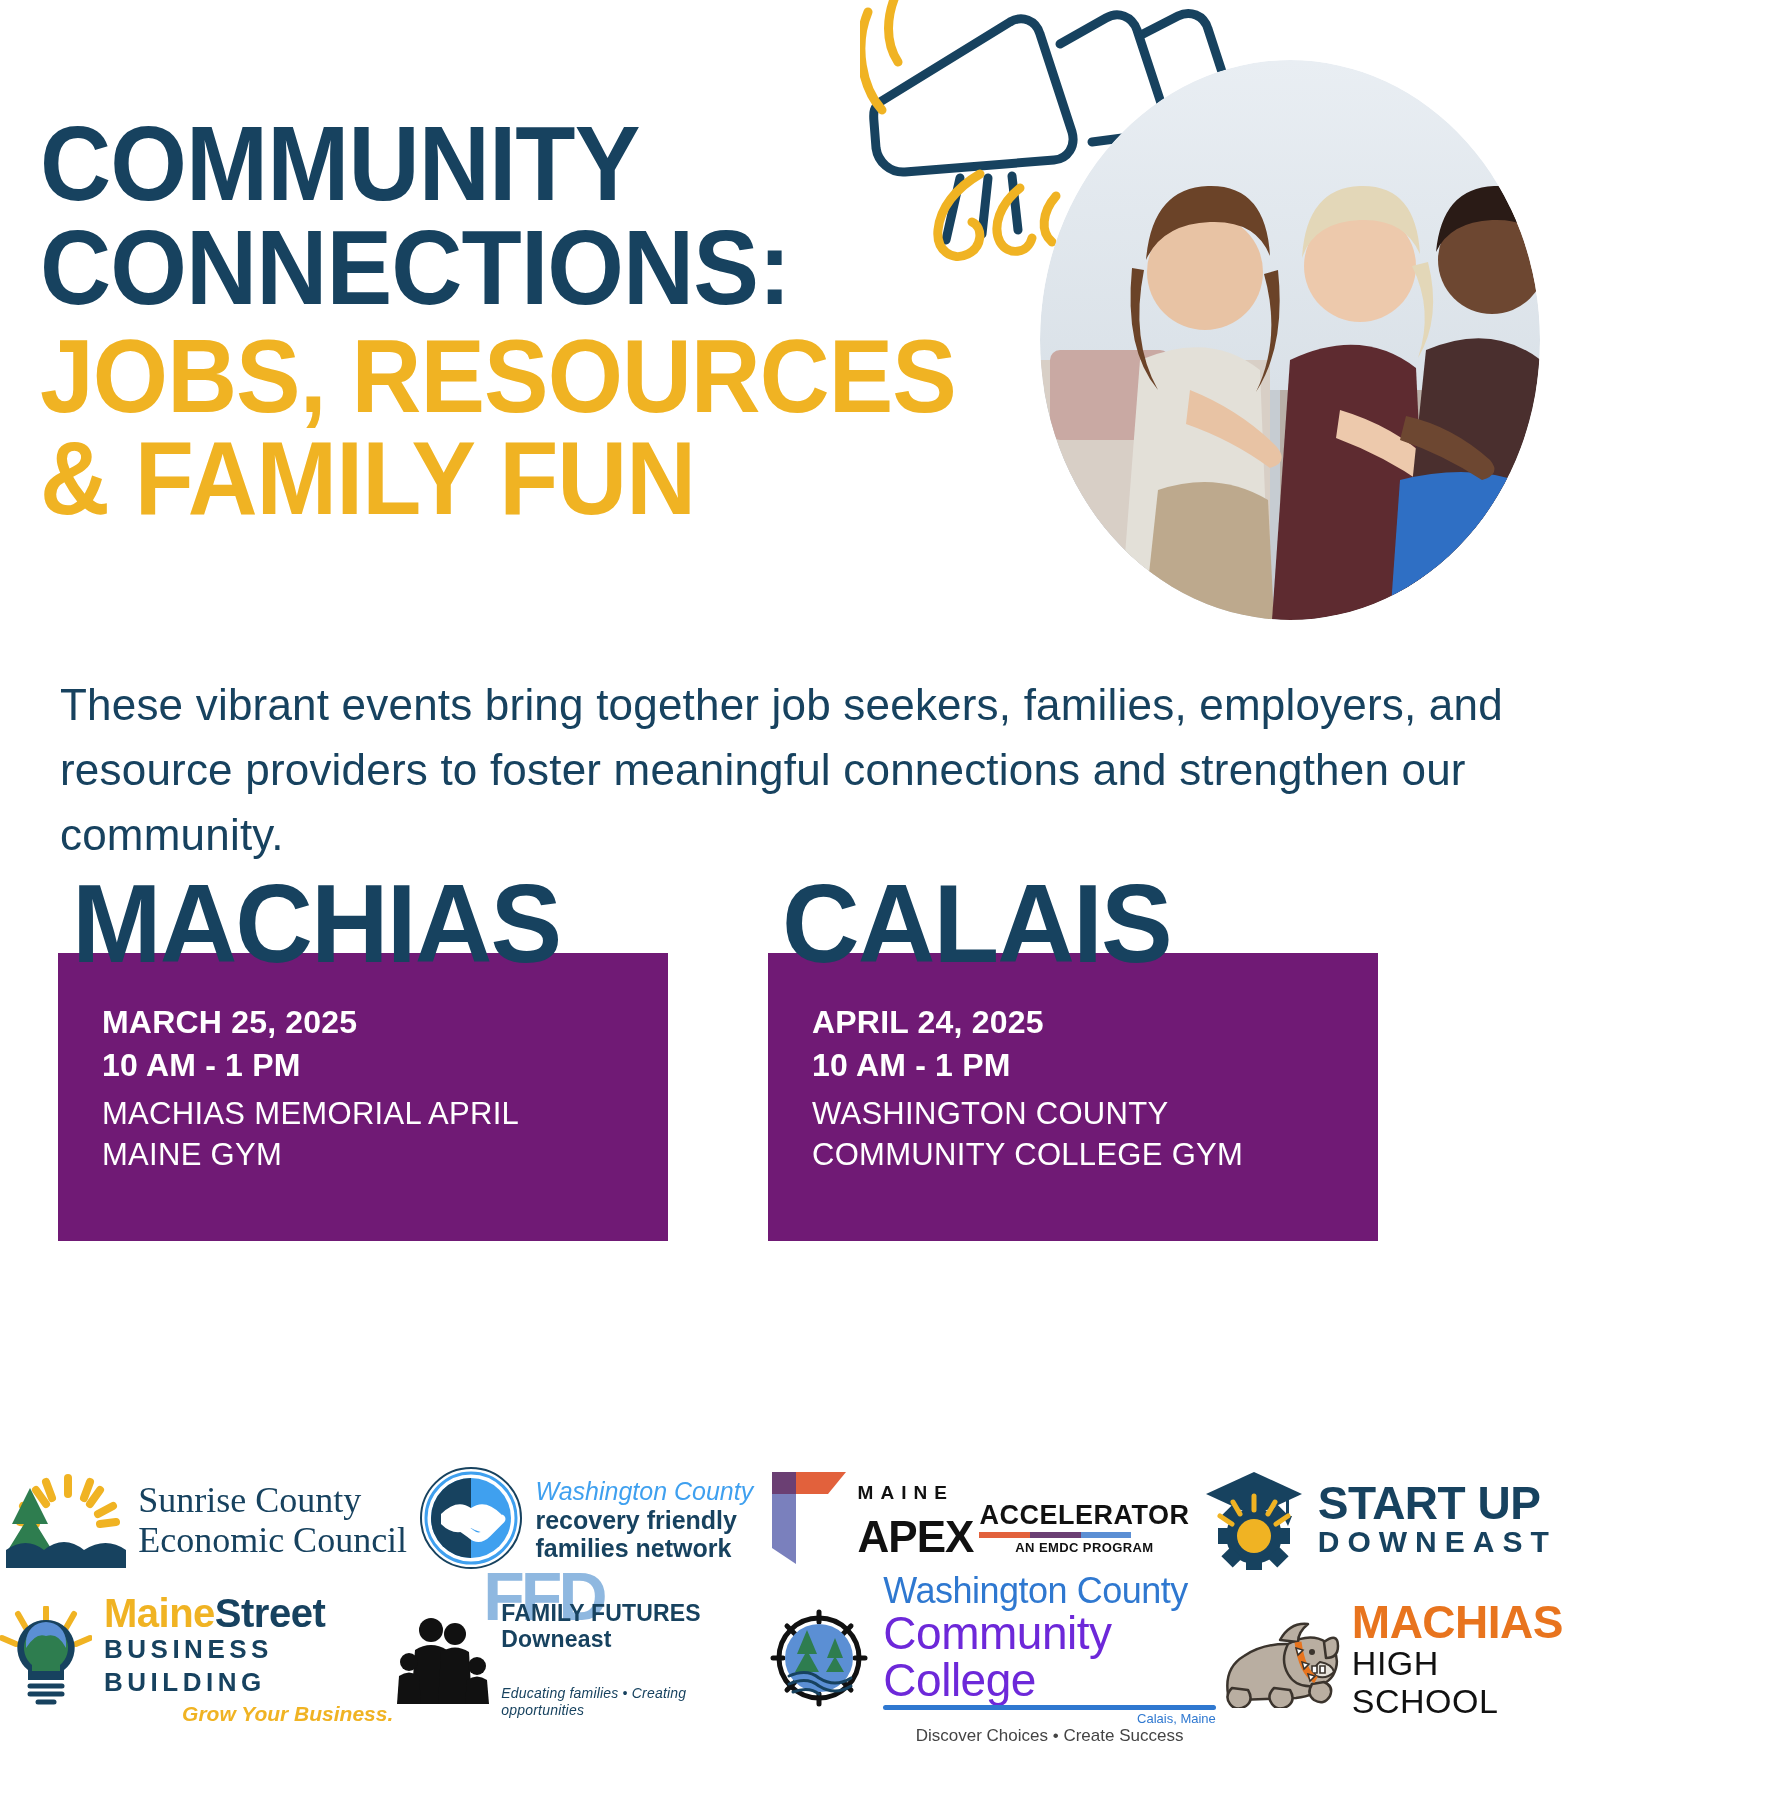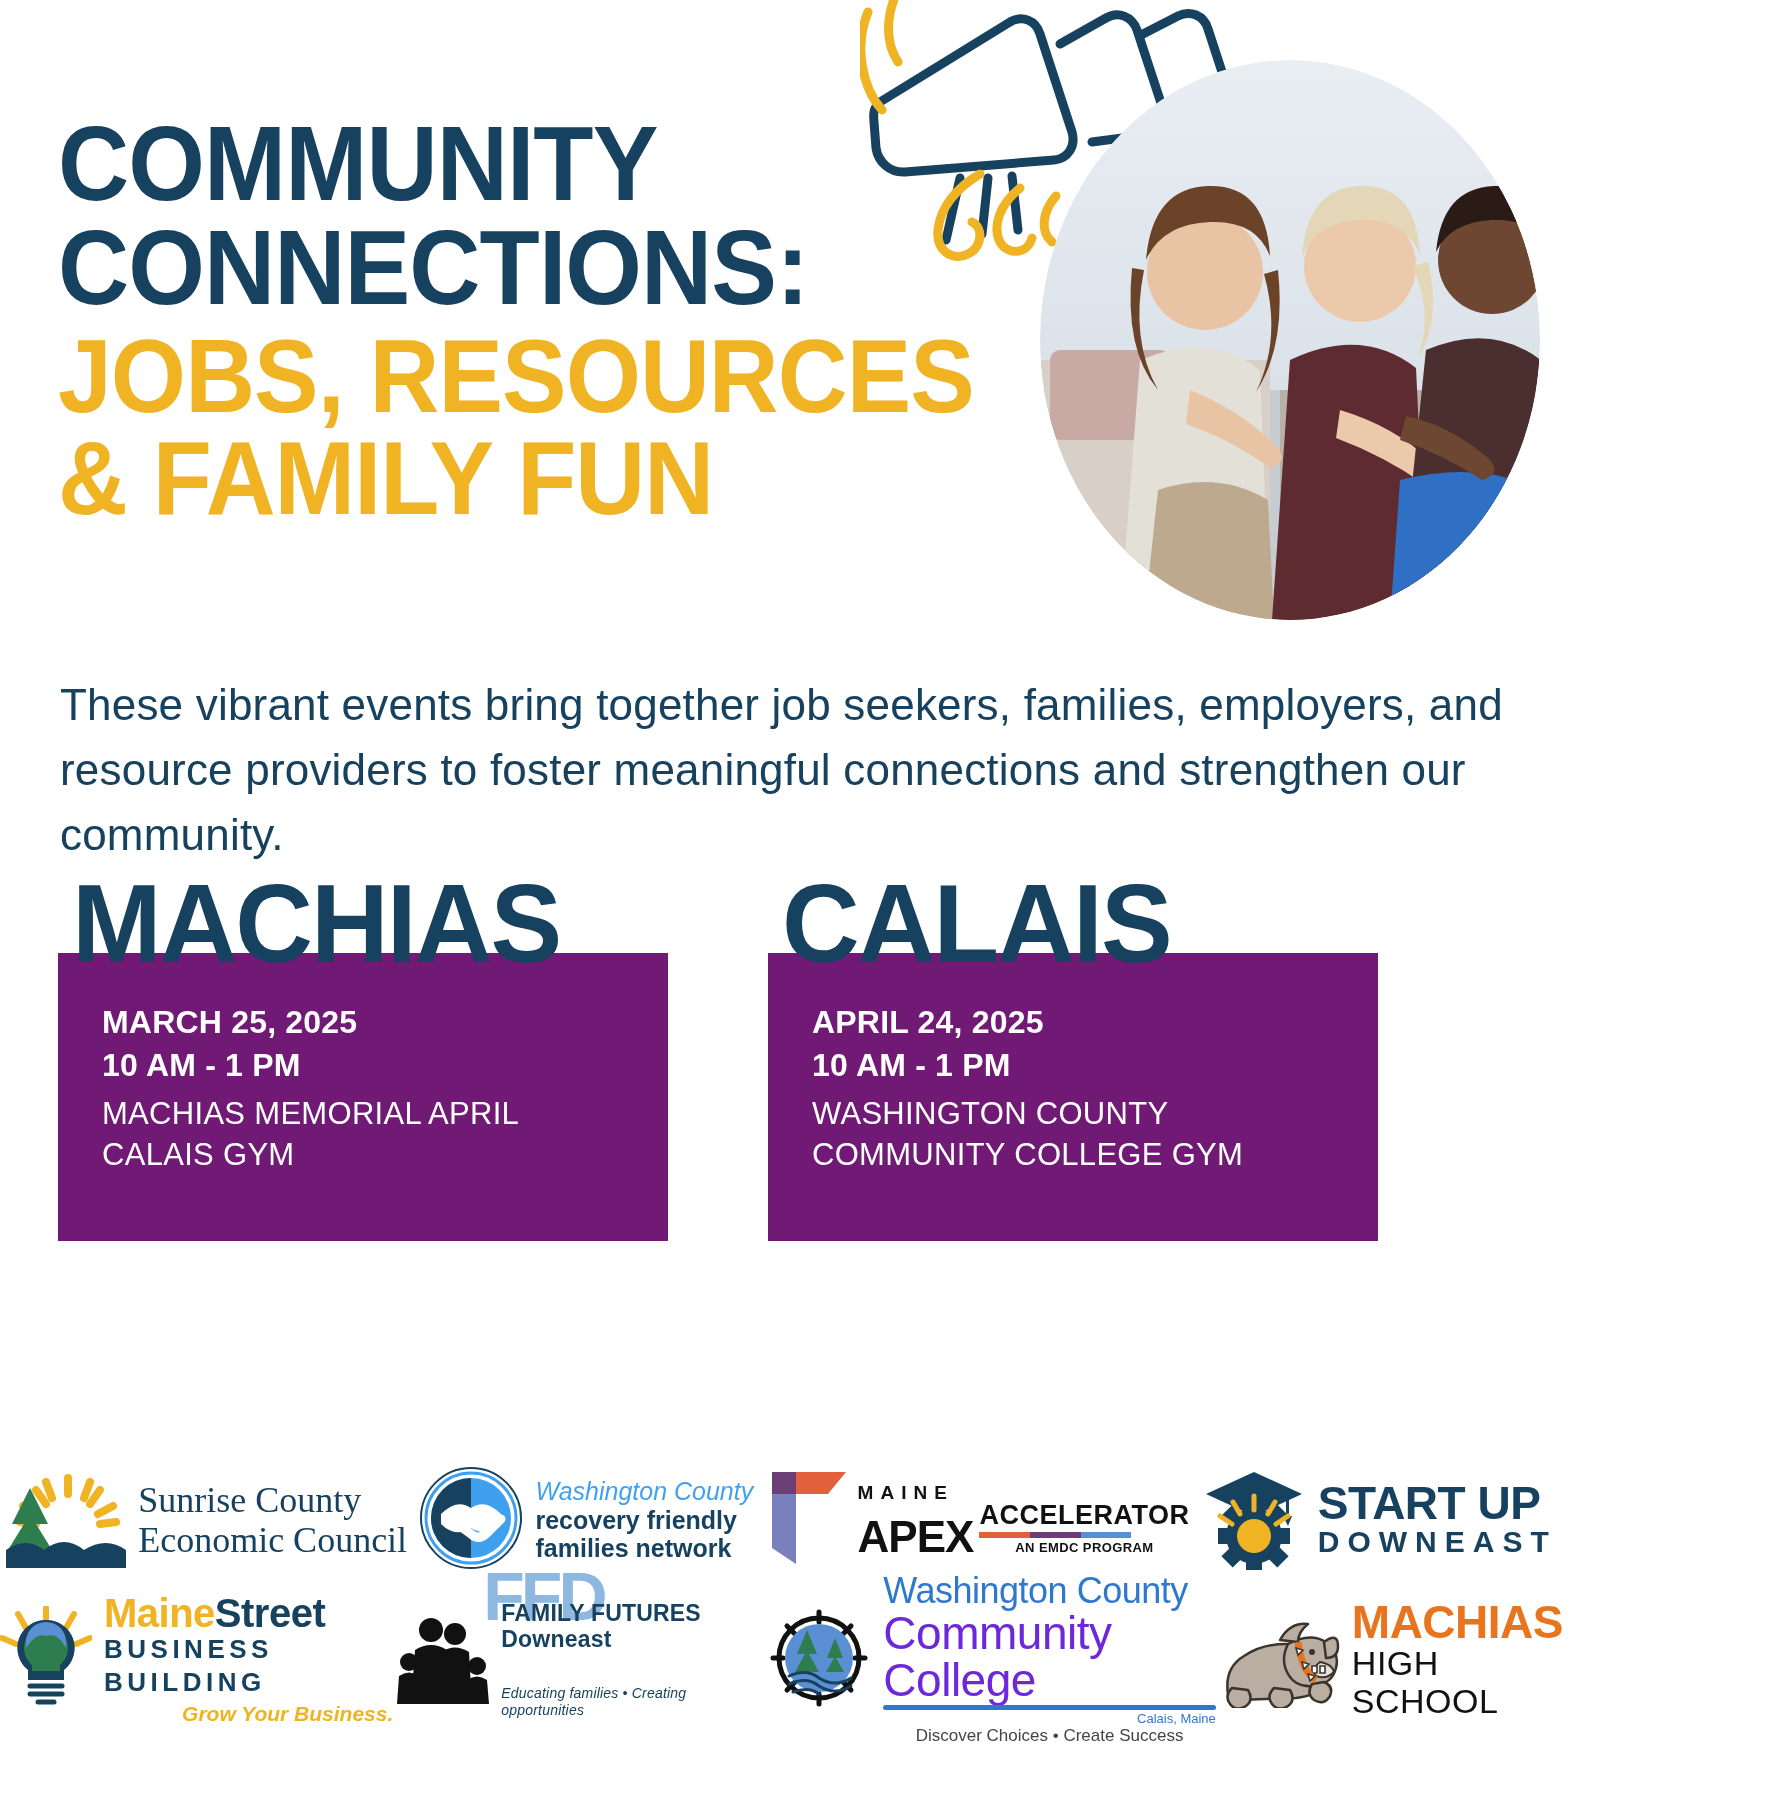--- a/index.html
+++ b/index.html
@@ -16,21 +16,21 @@
   .megaphone{position:absolute;left:860px;top:-18px;width:420px;height:330px;}
 
   
   .photo-circle{
     position:absolute;left:1040px;top:60px;width:500px;height:560px;
     border-radius:50%;overflow:hidden;
   }
   .photo-circle svg{display:block;}
 
   
-  .headline{position:absolute;left:58px;top:112px;width:1000px;}
+  .headline{position:absolute;left:40px;top:112px;width:1000px;}
   .h-line{
     font-weight:800;
     font-size:104px;
     line-height:0.98;
     letter-spacing:-1px;
     color:#17425f;
     font-stretch:condensed;
     transform:scaleX(0.93);
     transform-origin:left center;
     white-space:nowrap;
@@ -199,21 +199,21 @@
   <p class="lede">These vibrant events bring together job seekers, families, employers, and resource providers to foster meaningful connections and strengthen our community.</p>
 
   <div class="events">
 
     <div class="event">
       <div class="city">MACHIAS</div>
       <div class="event-box">
         <div class="ev-date">MARCH 25, 2025</div>
         <div class="ev-time">10 AM - 1 PM</div>
         <div class="ev-venue">MACHIAS MEMORIAL APRIL</div>
-        <div class="ev-venue">CALAIS GYM</div>
+        <div class="ev-venue">MAINE GYM</div>
       </div>
     </div>
 
     <div class="event">
       <div class="city">CALAIS</div>
       <div class="event-box">
         <div class="ev-date">APRIL 24, 2025</div>
         <div class="ev-time">10 AM - 1 PM</div>
         <div class="ev-venue">WASHINGTON COUNTY</div>
         <div class="ev-venue">COMMUNITY COLLEGE GYM</div>

